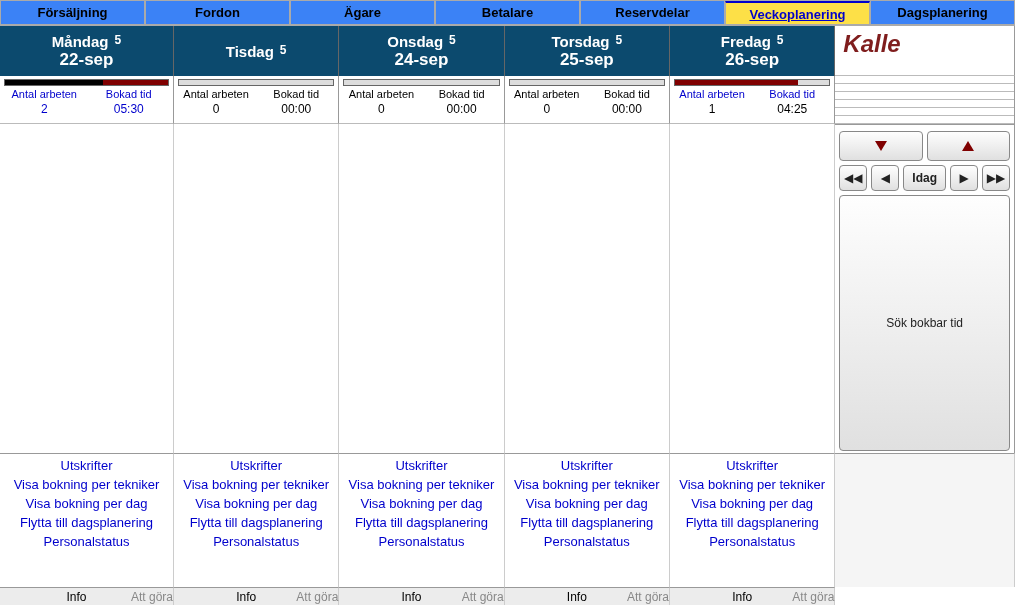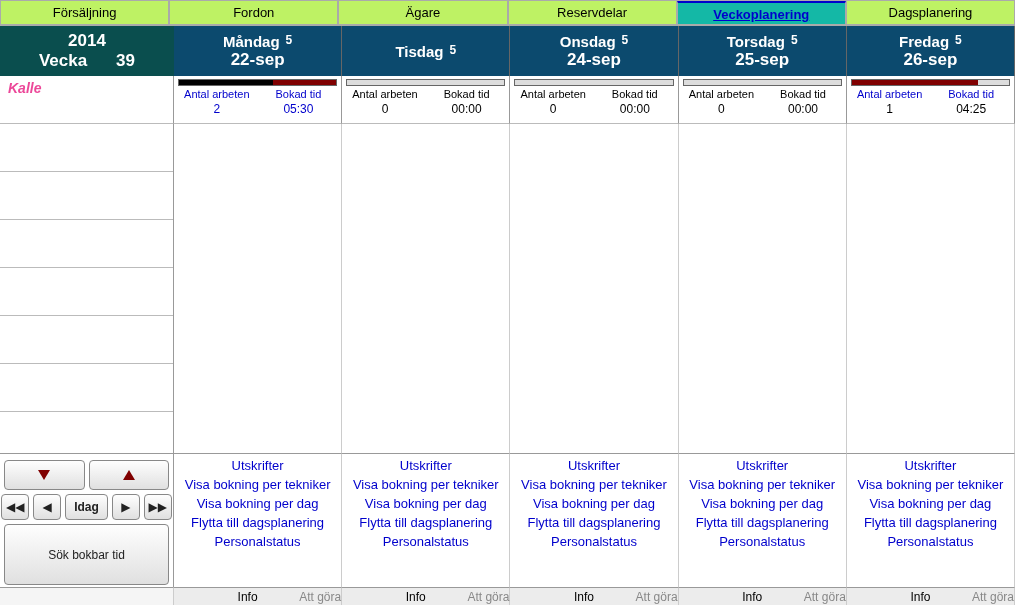--- a/index.html
+++ b/index.html
@@ -16,26 +16,27 @@
     height: 26px;
     border-top: 1px solid #aaa;
     border-bottom: 1px solid #aaa;
   }
   .tab {
     flex: 1;
     text-align: center;
     line-height: 24px;
     border: 1px solid #aaa;
     border-top: none;
-    background: #bef264;
+    background: #3b82f6;
     cursor: pointer;
     position: relative;
+    font-weight: bold;
   }
   .tab.sel {
-    background: #14b8a6;
+    background: #fde047;
     color: #0000cc;
     font-weight: bold;
     text-decoration: underline;
     border-top: 2px solid #0000cc;
   }
   .grid {
     display: grid;
     grid-template-columns: 174px repeat(5, 1fr);
     grid-template-rows: 50px 48px 1fr 134px 18px;
     width: 100%;
@@ -63,24 +64,24 @@
     justify-content: center;
     font-weight: bold;
     font-size: 16px;
     border-right: 1px solid #666;
   }
   .dayhdr .top { font-size: 15px; }
   .dayhdr .top .num { font-size: 12px; vertical-align: top; margin-left: 6px;}
   .dayhdr .bot { font-size: 17px; }
 
   .namecell {
-    color: #ec4899;
+    color: #7f1d1d;
     font-weight: bold;
     font-style: italic;
-    font-size: 14px;
+    font-size: 24px;
     padding: 4px 8px;
     border-bottom: 1px solid #bbb;
     border-right: 1px solid #999;
   }
   .daystat {
     border-bottom: 1px solid #bbb;
     border-right: 1px solid #999;
     padding: 1px 4px 2px 4px;
     font-size: 12px;
   }
@@ -185,35 +186,28 @@
      border-bottom: 10px solid #800000;
   }
 </style>
 </head>
 <body>
 
 <div class="tabs">
   <div class="tab">Försäljning</div>
   <div class="tab">Fordon</div>
   <div class="tab">Ägare</div>
+  <div class="tab">Betalare</div>
   <div class="tab">Reservdelar</div>
   <div class="tab sel">Veckoplanering</div>
   <div class="tab">Dagsplanering</div>
 </div>
 
 <div class="grid">
 
-  <div class="weekbox">
-    <div>2014</div>
-    <div class="row2">
-      <span>Vecka</span>
-      <span>&nbsp;&nbsp;</span>
-      <span>39</span>
-    </div>
-  </div>
   <div class="dayhdr">
     <div class="top"><span>Måndag</span><span class="num">5</span></div>
     <div class="bot">22-sep</div>
   </div>
   <div class="dayhdr">
     <div class="top"><span>Tisdag</span><span class="num">5</span></div>
   </div>
   <div class="dayhdr">
     <div class="top"><span>Onsdag</span><span class="num">5</span></div>
     <div class="bot">24-sep</div>

